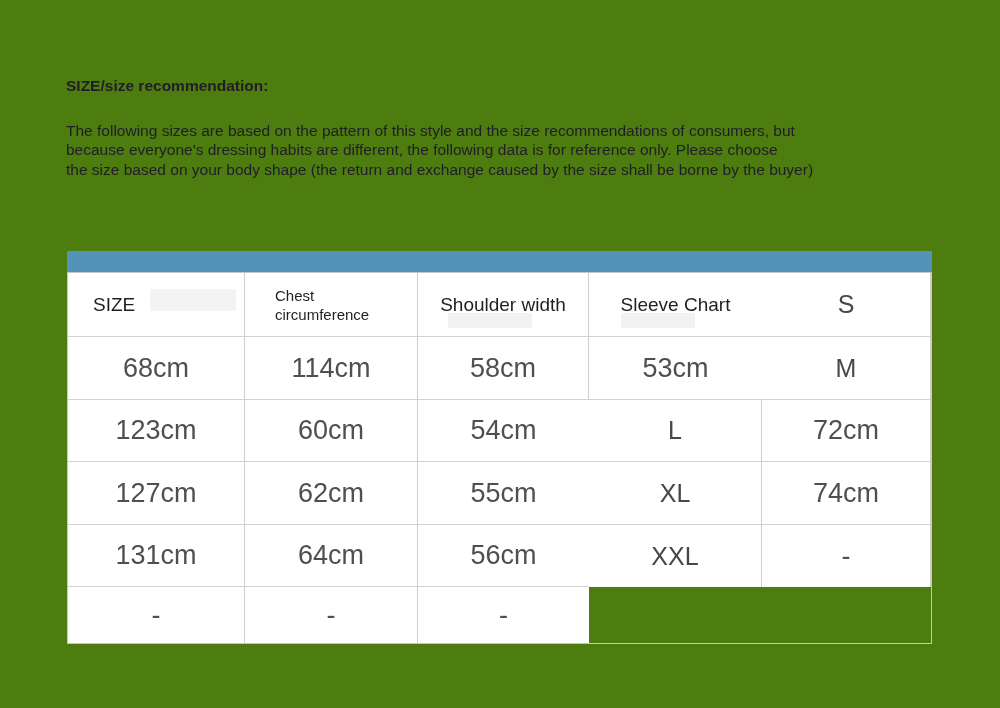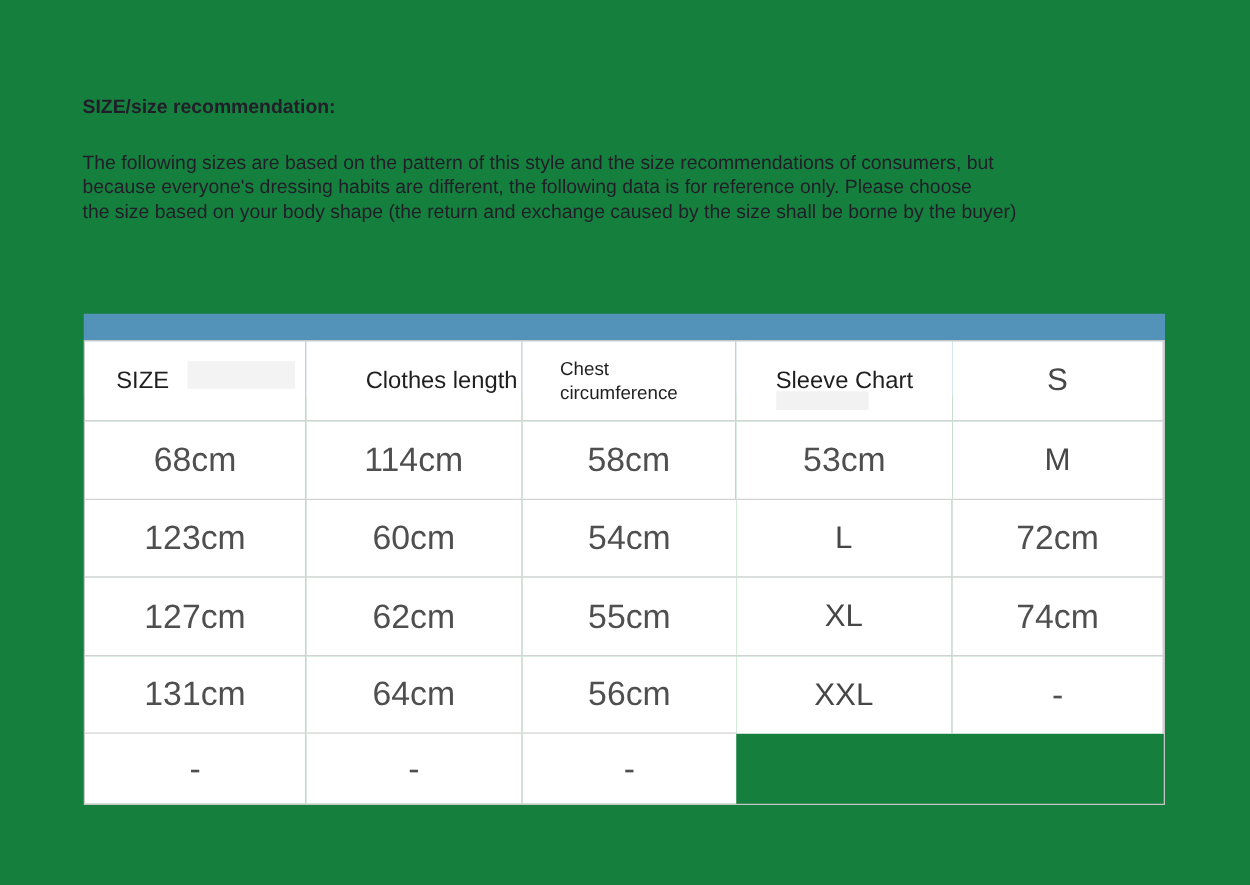--- a/index.html
+++ b/index.html
@@ -1,17 +1,17 @@
 <!DOCTYPE html>
 <html><head>
 <meta charset="utf-8">
 <style>
   html,body{margin:0;padding:0;background:#ffffff;}
   body{font-family:"Liberation Sans",sans-serif;}
-  .page{position:relative;width:1000px;height:708px;background:#15803d;overflow:hidden;}
+  .page{position:relative;width:1000px;height:708px;background:#4d7c0f;overflow:hidden;}
 
   .doc-title{
     position:absolute;left:66px;top:77px;
     font-size:15.5px;font-weight:bold;color:#211d29;letter-spacing:0;
   }
   .doc-paragraph{
     position:absolute;left:66px;top:121px;width:900px;
     font-size:15.5px;font-weight:normal;color:#211d29;line-height:19.4px;
   }
 
@@ -67,25 +67,26 @@
   <div class="chart-header" style="background: rgb(83, 147, 186);">
     <span class="chart-header-label" style="color: rgb(255, 255, 255);">SIZE/Size Chart:</span>
   </div>
 
   <div class="size-table">
 
     <div class="cell th th-size">
       <span>SIZE</span>
       <span class="smudge" style="left:82px;top:16px;width:86px;height:22px;background:#ededed;opacity:.65;"></span>
     </div>
-    <div class="cell th th-clothes">
-      <span>Clothes length</span>
-    </div>
     <div class="cell th th-chest">
       <span class="wrapbox">Chest circumference</span>
+    </div>
+    <div class="cell th">
+      <span>Shoulder width</span>
+      <span class="smudge" style="left:30px;bottom:8px;width:84px;height:15px;background:#f2f2f2;"></span>
     </div>
     <div class="cell th last-col">
       <span>Sleeve Chart</span>
       <span class="smudge" style="left:32px;bottom:8px;width:74px;height:15px;background:#f2f2f2;"></span>
     </div>
 
     <div class="cell td td-size">
         <span>S</span>
       </div>
     <div class="cell td">

